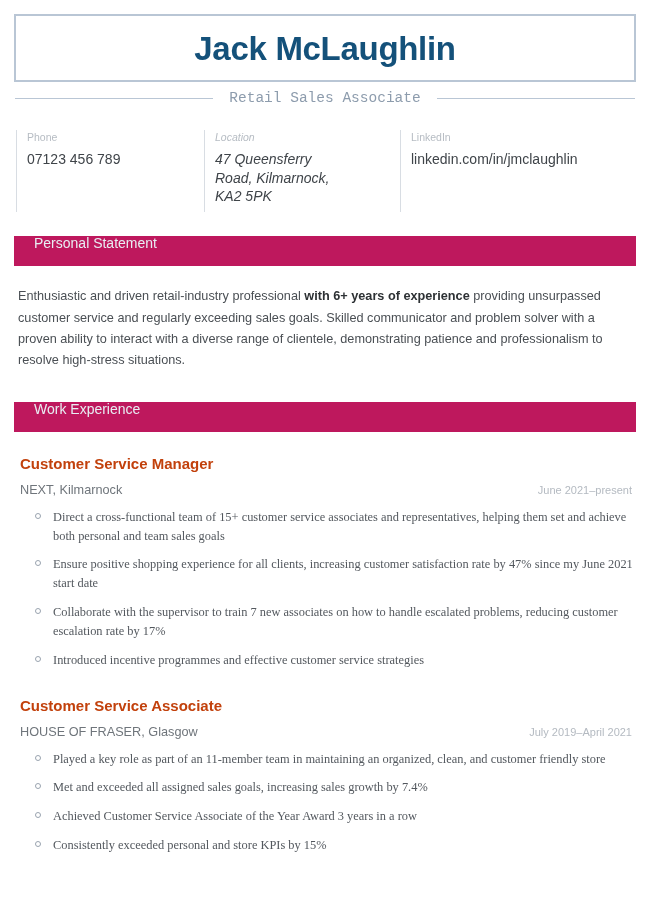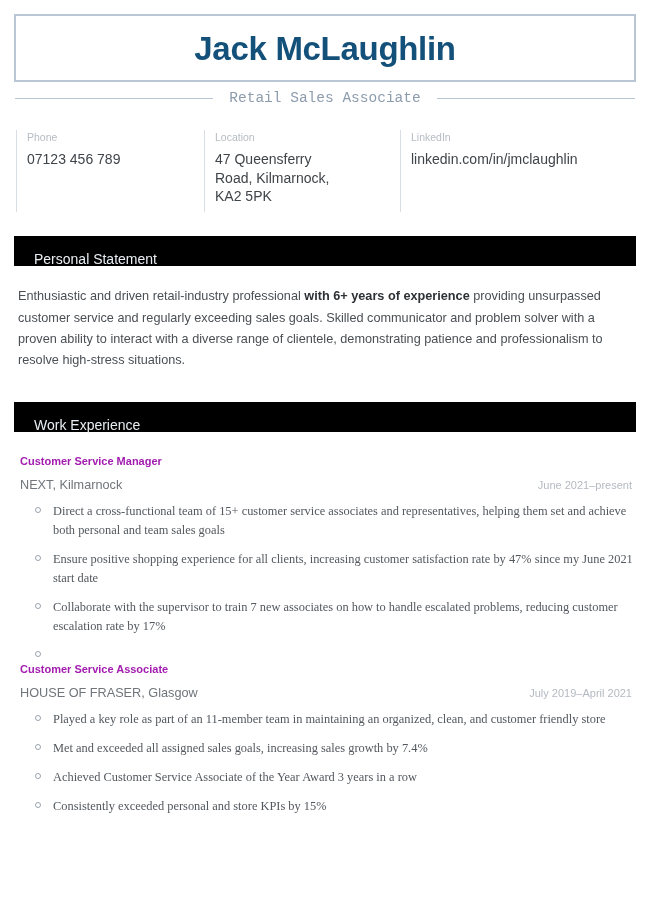--- a/index.html
+++ b/index.html
@@ -67,41 +67,41 @@
     margin-top: 24px;
     padding: 0 2px;
     gap: 48px;
   }
   .contact-col {
     padding: 0 0 6px 10px;
     border-left: 1px solid #d8dde3;
   }
   .contact-col.c0 { width: 140px; }
   .contact-col.c1 { width: 172px; }
-  .contact-col.c2 { width: 148px; }
+  .contact-col.c2 { width: 148px; font-style: italic; }
   .contact-col.c3 { width: 158px; }
 
   .contact-label {
     font-size: 10.5px;
     color: #b6bcc3;
     line-height: 1.4;
     margin-bottom: 5px;
   }
   .contact-value {
     font-size: 14px;
     color: #3f4449;
     line-height: 1.35;
   }
 
   
   .section-banner {
-    background: #000000;
+    background: #be185d;
     height: 30px;
     display: flex;
-    align-items: flex-end;
+    align-items: flex-start;
     padding-left: 20px;
   }
   .section-banner-title {
     color: #e8eef3;
     font-size: 14px;
     line-height: 1;
   }
 
   .sec-personal { margin-top: 24px; }
   .sec-work { margin-top: 30px; }
@@ -120,23 +120,23 @@
     font-weight: bold;
   }
 
   
   .jobs { padding: 0 2px; }
 
   .job { margin-top: 26px; }
   .job.first { margin-top: 22px; }
 
   .job-title {
-    font-size: 11px;
+    font-size: 15px;
     font-weight: bold;
-    color: #a21caf;
+    color: #c2410c;
     line-height: 1.3;
     padding-left: 4px;
   }
 
   .job-meta {
     display: flex;
     align-items: baseline;
     justify-content: space-between;
     margin-top: 9px;
     padding-left: 4px;
@@ -228,21 +228,21 @@
     <div class="job first">
       <div class="job-title">Customer Service Manager</div>
       <div class="job-meta">
         <div class="job-company">NEXT, Kilmarnock</div>
         <div class="job-dates">June 2021–present</div>
       </div>
       <ul class="bullets">
         <li class="bullet"><span class="bullet-marker"></span><span>Direct a cross-functional team of 15+ customer service associates and representatives, helping them set and achieve both personal and team sales goals</span></li>
         <li class="bullet"><span class="bullet-marker"></span><span>Ensure positive shopping experience for all clients, increasing customer satisfaction rate by 47% since my June 2021 start date</span></li>
         <li class="bullet"><span class="bullet-marker"></span><span>Collaborate with the supervisor to train 7 new associates on how to handle escalated problems, reducing customer escalation rate by 17%</span></li>
-        <li class="bullet"><span class="bullet-marker"></span></li>
+        <li class="bullet"><span class="bullet-marker"></span><span>Introduced incentive programmes and effective customer service strategies</span></li>
       </ul>
     </div>
 
     <div class="job">
       <div class="job-title">Customer Service Associate</div>
       <div class="job-meta">
         <div class="job-company">HOUSE OF FRASER, Glasgow</div>
         <div class="job-dates">July 2019–April 2021</div>
       </div>
       <ul class="bullets">

